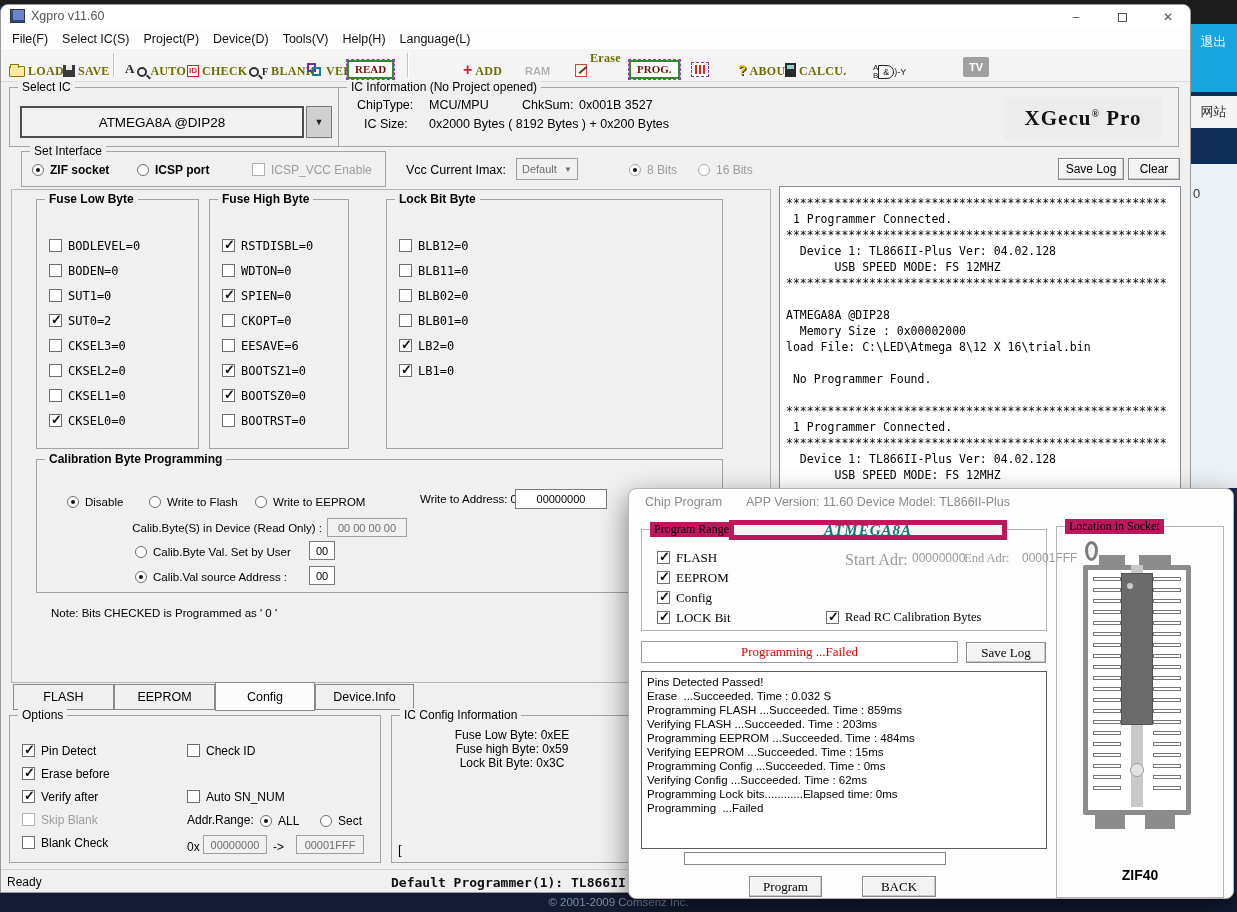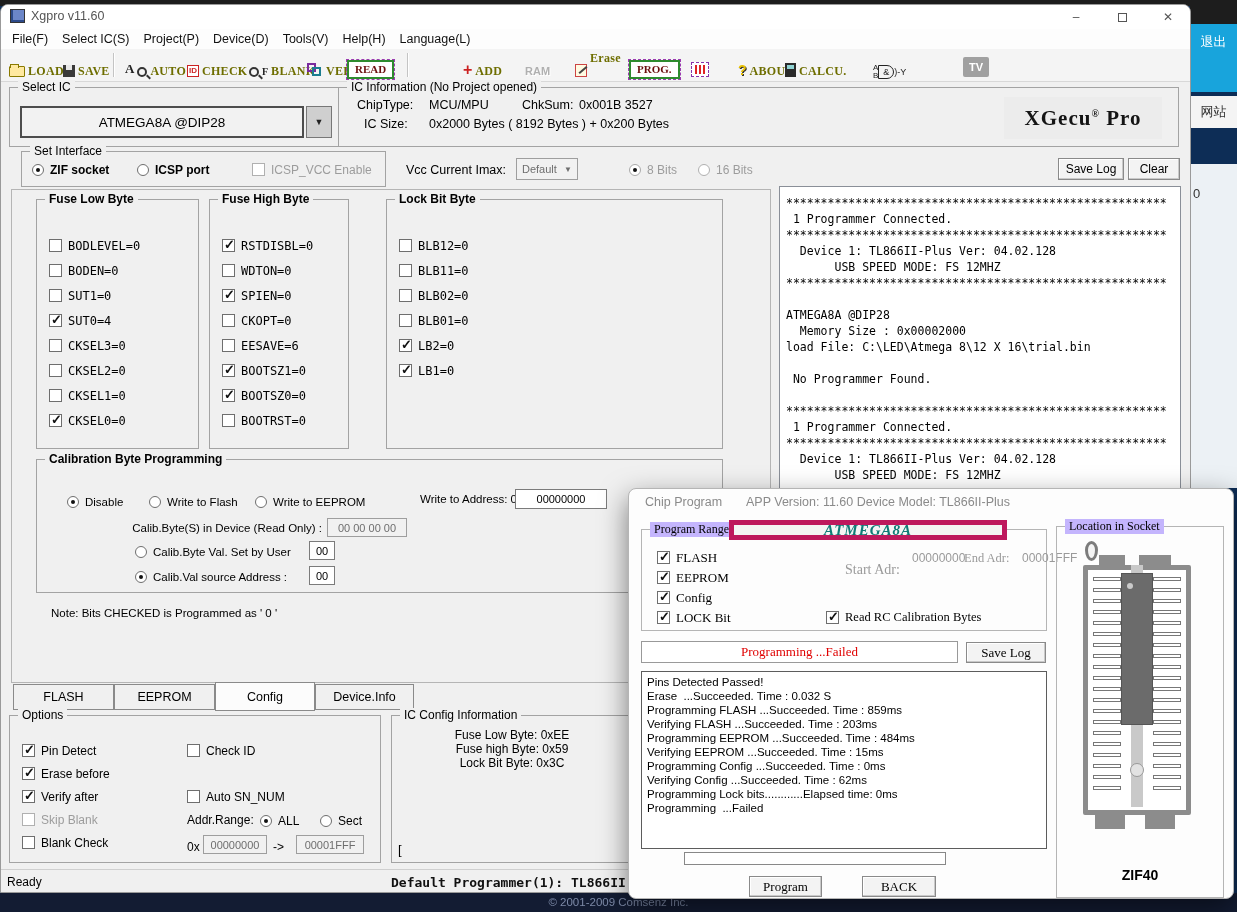--- a/index.html
+++ b/index.html
@@ -79,21 +79,21 @@
 
 .tab{position:absolute;top:679px;height:26px;background:#f0f0f0;border:1px solid #8a8a8a;display:flex;align-items:center;justify-content:center;font-size:12.5px}
 .tab.active{top:677px;height:29px;background:#fcfcfc;z-index:2}
 
 #logpanel{position:absolute;left:778px;top:181px;width:402px;height:684px;background:#fff;border:1px solid #8a8f98;overflow:hidden}
 #logpanel pre{position:absolute;left:6px;top:8px;font-family:"DejaVu Sans Mono",monospace;font-size:11.5px;line-height:16px;color:#000}
 #statusbar{position:absolute;left:0;top:864px;width:100%;height:25px;background:#f0f0f0;border-top:1px solid #cfcfcf}
 #status-prog{position:absolute;left:390px;top:5px;font-family:"DejaVu Sans Mono",monospace;font-size:13px;font-weight:bold;color:#111;white-space:nowrap}
 
 #dlg{position:absolute;left:628px;top:488px;width:606px;height:411px;background:#fdfdfd;border:1px solid #b5b5b5;border-radius:8px;box-shadow:0 10px 28px rgba(0,0,0,.5);overflow:hidden;z-index:10}
-#dlg .grp>.gt{background:#c4b5fd}
+#dlg .grp>.gt{background:#be185d}
 #dlg-title{position:absolute;left:0;top:0;width:100%;height:26px}
 #dlg-title span{position:absolute;top:6px;font-size:12.5px;color:#8a8a8a;white-space:nowrap}
 #chipname{position:absolute;left:100px;top:31px;width:278px;height:20px;background:#f4f4f4;border:5px solid #be185d;display:flex;align-items:center;justify-content:center;z-index:3;color:#0f7b76;font-family:"Liberation Serif",serif;font-weight:bold;font-style:italic;font-size:15px;letter-spacing:1px}
 .dcb .cblab{font-family:"Liberation Serif",serif;font-size:13px}
 #dlg-status{position:absolute;left:12px;top:152px;width:317px;height:22px;background:#fff;border:1px solid #999;display:flex;align-items:center;justify-content:center;color:#e00000;font-family:"Liberation Serif",serif;font-size:13px}
 #dlg-log{position:absolute;left:12px;top:182px;width:406px;height:178px;background:#fff;border:1px solid #5c5c5c;overflow:hidden}
 #dlg-log pre{position:absolute;left:5px;top:3px;font-family:"Liberation Sans",sans-serif;font-size:11.5px;line-height:14px;color:#000}
 #dlg-progress{position:absolute;left:55px;top:363px;width:262px;height:13px;background:#fff;border:1px solid #888}
 .srf-btn{font-family:"Liberation Serif",serif;font-size:13px}
 
@@ -281,21 +281,21 @@
       <div class="cbrow" style="left: 12px; top: 63px;">
         <span class="cb"></span>
         <span class="cblab mono">BODEN=0</span>
       </div>
       <div class="cbrow" style="left: 12px; top: 88px;">
         <span class="cb"></span>
         <span class="cblab mono">SUT1=0</span>
       </div>
       <div class="cbrow" style="left: 12px; top: 113px;">
         <span class="cb checked"></span>
-        <span class="cblab mono">SUT0=4</span>
+        <span class="cblab mono">SUT0=2</span>
       </div>
       <div class="cbrow" style="left: 12px; top: 138px;">
         <span class="cb"></span>
         <span class="cblab mono">CKSEL3=0</span>
       </div>
       <div class="cbrow" style="left: 12px; top: 163px;">
         <span class="cb"></span>
         <span class="cblab mono">CKSEL2=0</span>
       </div>
       <div class="cbrow" style="left: 12px; top: 188px;">
@@ -503,21 +503,21 @@
         <span class="cblab">EEPROM</span>
       </div>
     <div class="cbrow dcb" style="left:15px;top:60px">
         <span class="cb checked"></span>
         <span class="cblab">Config</span>
       </div>
     <div class="cbrow dcb" style="left:15px;top:80px">
         <span class="cb checked"></span>
         <span class="cblab">LOCK Bit</span>
       </div>
-    <span class="lbl srf gray-t" style="left:203px;top:32px;font-size:14px">Start Adr:</span>
+    <span class="lbl srf gray-t" style="left:203px;top:21px;font-size:16px">Start Adr:</span>
     <span class="lbl gray-t" style="left:270px;top:21px">00000000</span>
     <span class="lbl srf gray-t" style="left:322px;top:21px;font-size:12.5px">End Adr:</span>
     <span class="lbl gray-t" style="left:380px;top:21px">00001FFF</span>
     <div class="cbrow dcb" style="left:184px;top:80px">
         <span class="cb checked"></span>
         <span class="cblab" style="font-size:12.5px">Read RC Calibration Bytes</span>
       </div>
   </div>
   <div id="dlg-status">Programming  ...Failed</div>
   <div class="btn srf-btn" style="left:337px;top:153px;width:80px;height:21px">Save Log</div>

